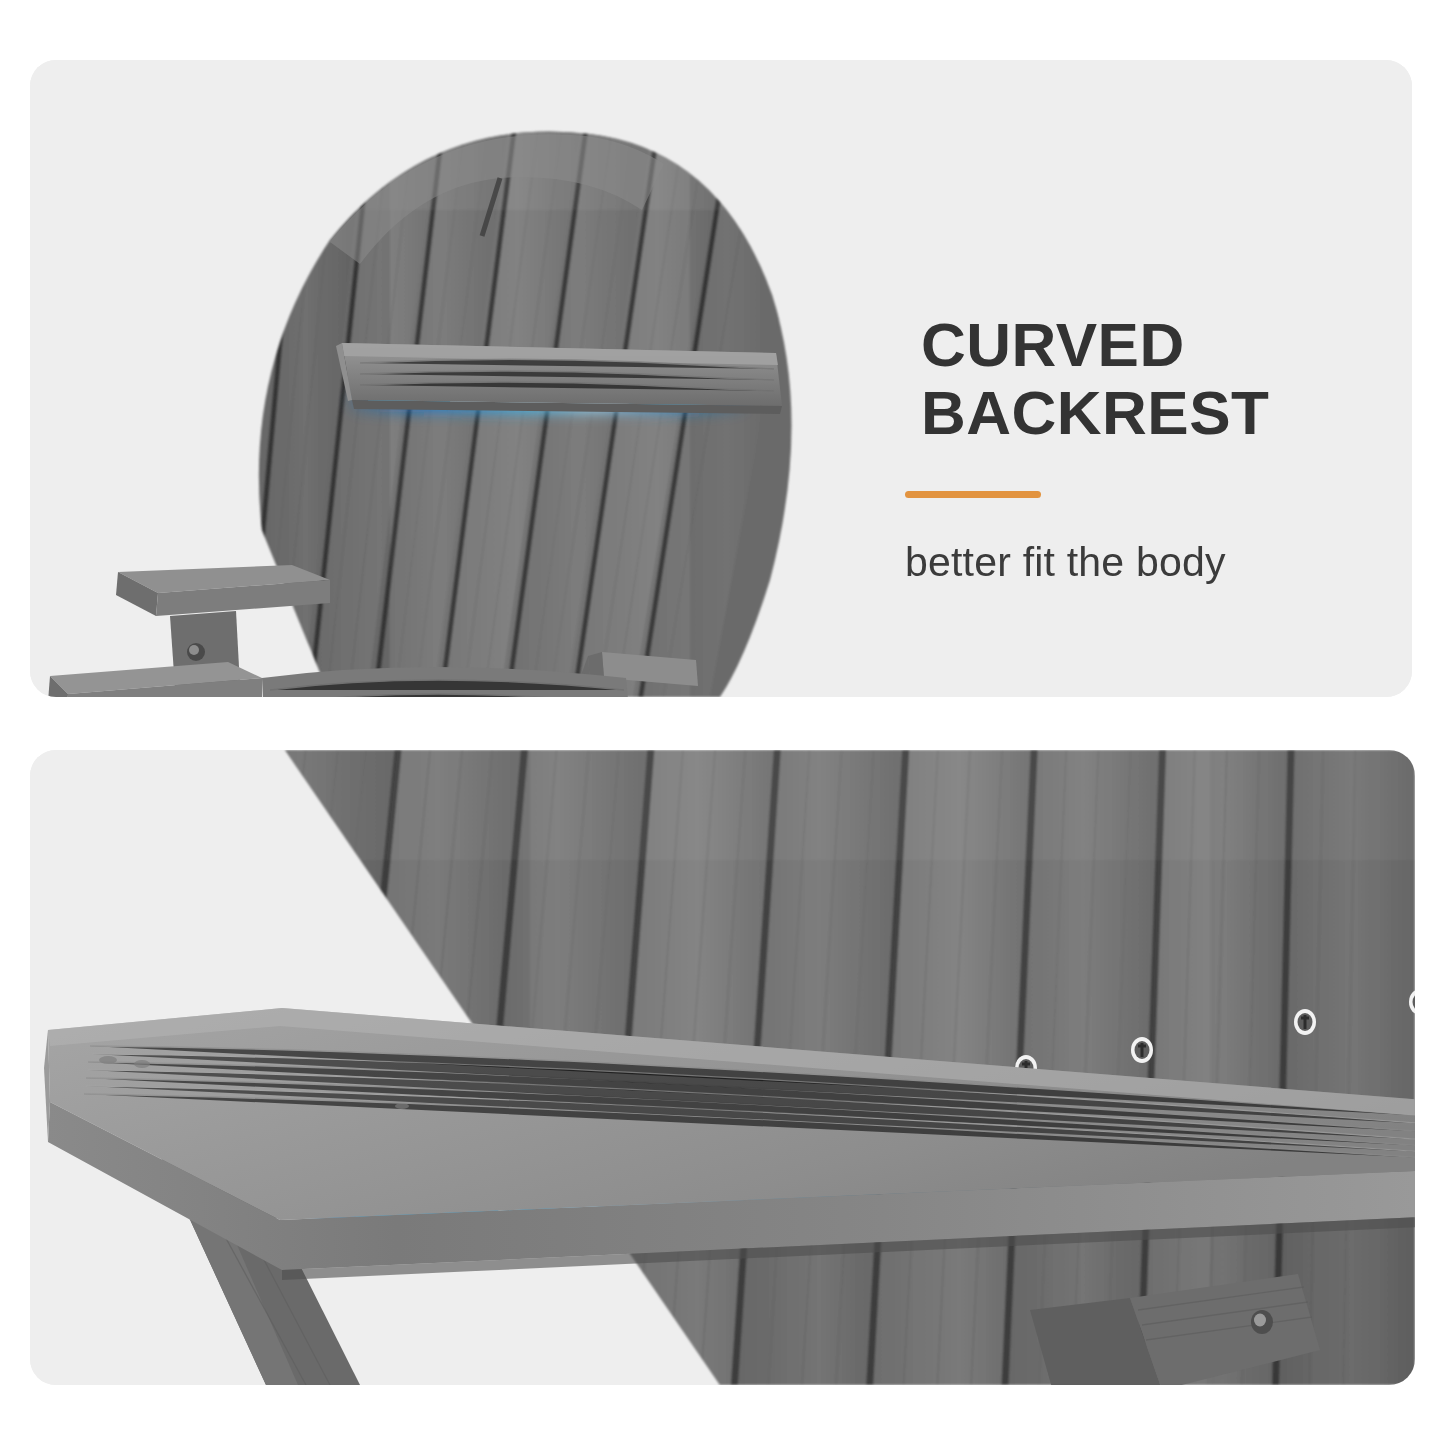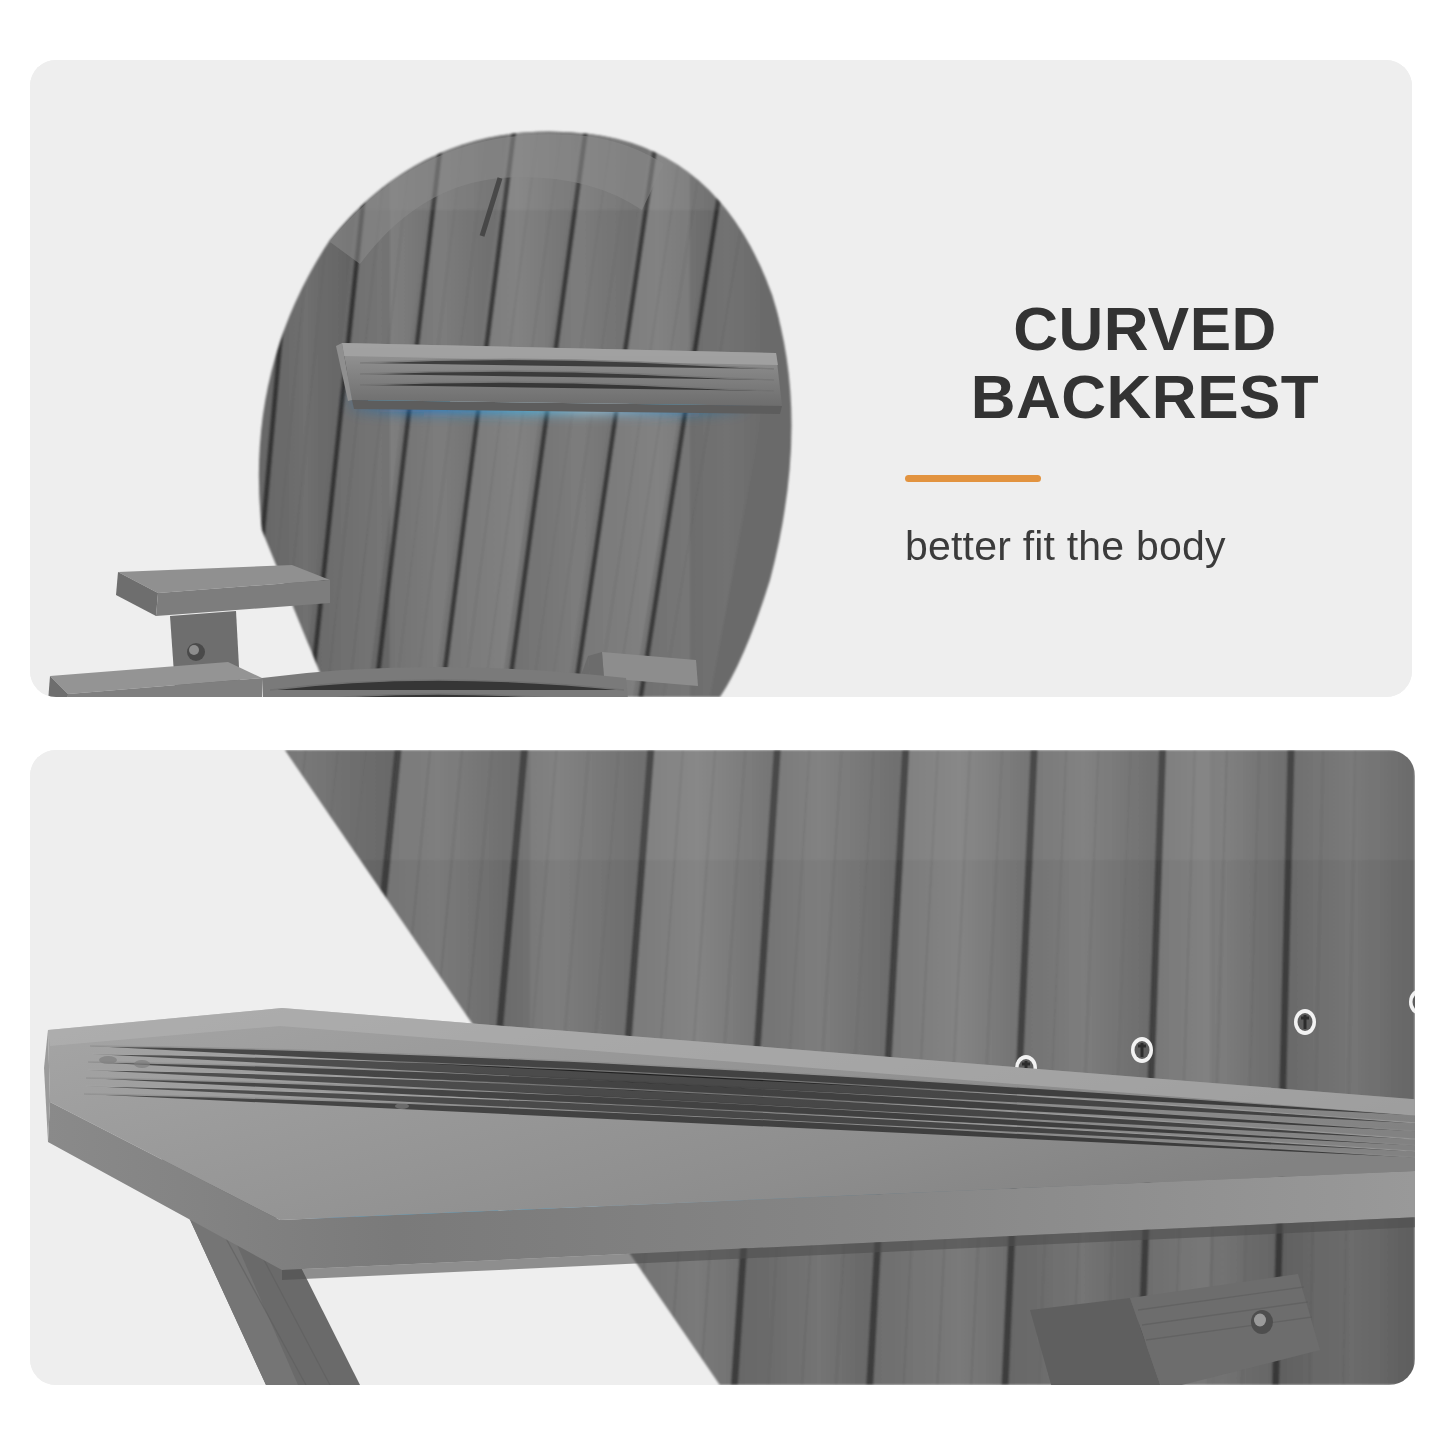--- a/index.html
+++ b/index.html
@@ -18,28 +18,27 @@
     overflow:hidden;
   }
   #panel-top{left:30px;top:60px;width:1382px;height:637px;}
   #panel-bottom{left:30px;top:750px;width:1385px;height:635px;}
 
   
   .textblock{position:absolute;}
   #text-top{left:875px;top:235px;width:480px;}
 
   .headline{
-    margin:0;
+    margin:16px;
     font-size:62px;
     line-height:1.10;
     font-weight:bold;
     letter-spacing:0.5px;
     color:#333333;
     white-space:pre-line;
-    text-align:center;
   }
   .rule{
     height:7px;
     width:136px;
     background:#e2933f;
     border-radius:4px;
     margin:44px 0 0 0;
   }
   .subline{
     margin:40px 0 8px 0;

